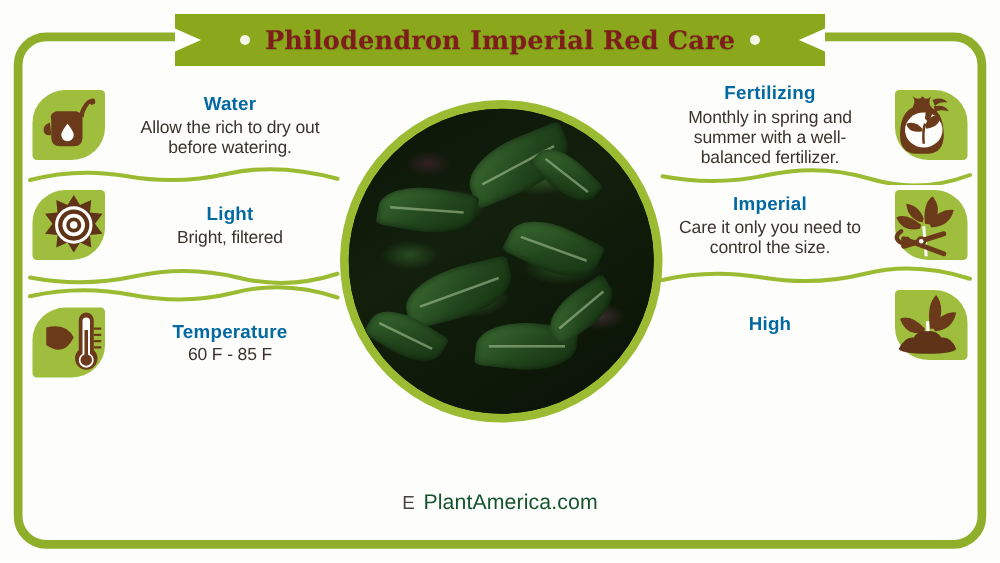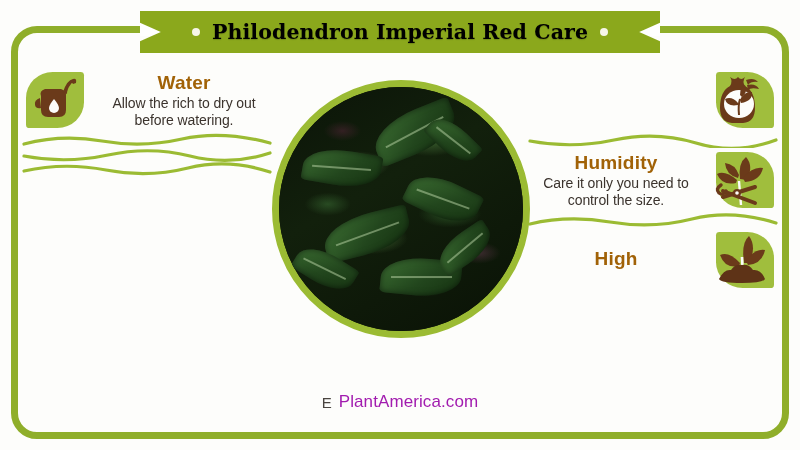--- a/index.html
+++ b/index.html
@@ -30,21 +30,21 @@
     left:140px;right:140px;top:20px;height:16px;
     background:#ffffff;
   }
 
   
   .banner{
     position:absolute;
     left:140px;top:11px;
     width:520px;height:42px;
     background:#8ba81c;
-    color:#000000;
+    color:#7f1d1d;
     display:flex;align-items:center;justify-content:center;
     clip-path:polygon(0% 0%, 100% 0%, 100% 28%, 96% 50%, 100% 72%, 100% 100%, 0% 100%, 0% 72%, 4% 50%, 0% 28%);
     -webkit-clip-path:polygon(0% 0%, 100% 0%, 100% 28%, 96% 50%, 100% 72%, 100% 100%, 0% 100%, 0% 72%, 4% 50%, 0% 28%);
     z-index:5;
   }
   .banner-inner{
     display:flex;align-items:center;gap:12px;
     font-family:"DejaVu Serif", serif;
     font-weight:bold;
     font-size:20.5px;
@@ -125,24 +125,24 @@
 
   .text-block{
     flex:1 1 auto;
     text-align:center;
     color:#332c27;
     line-height:1.16;
     padding:0 2px;
   }
   .t-title{
     font-weight:bold;
-    font-size:19px;
+    font-size:15px;
     letter-spacing:.2px;
     margin-bottom:1px;
-    color:#a16207;
+    color:#0369a1;
   }
   .t-desc{
     font-size:14px;
     letter-spacing:-.1px;
     color:#3b332d;
   }
 
   
   .divider{
     position:relative;
@@ -161,21 +161,21 @@
     z-index:6;
   }
   .footer-logo{
     font-family:"Liberation Sans", sans-serif;
     font-size:15px;
     color:#4a4540;
     font-weight:normal;
   }
   .footer-text{
     font-size:17px;
-    color:#a21caf;
+    color:#14532d;
     letter-spacing:.1px;
   }
 </style>
 </head>
 <body>
 
 <div id="infographic">
 
   <div class="frame"></div>
   <div class="frame-mask-top"></div>
@@ -218,39 +218,80 @@
         <div class="t-desc">Allow the rich to dry out before watering.</div>
       </div>
     </div>
 
     <div class="divider">
       <svg viewBox="0 0 250 16" preserveAspectRatio="none">
         <path d="M2 12 Q40 2 80 9 T160 7 T248 11" fill="none" stroke="#9bbb33" stroke-width="3.2" stroke-linecap="round"></path>
       </svg>
     </div>
 
+    <div class="row">
+      <div class="icon-wrap">
+        <div class="icon-leaf-bg"></div>
+        <svg class="icon-svg" width="50" height="50" viewBox="0 0 50 50">
+          <path d="M25 1 l5 8 l9 -4 l-1 10 l10 1 l-6 8 l6 8 l-10 1 l1 10 l-9 -4 l-5 8 l-5 -8 l-9 4 l1 -10 l-10 -1 l6 -8 l-6 -8 l10 -1 l-1 -10 l9 4 z" fill="#5e3317"></path>
+          <circle cx="25" cy="25" r="15" fill="#fdfdfb"></circle>
+          <circle cx="25" cy="25" r="12.5" fill="#5e3317"></circle>
+          <circle cx="25" cy="25" r="9" fill="#fdfdfb"></circle>
+          <circle cx="25" cy="25" r="6" fill="#5e3317"></circle>
+          <circle cx="25" cy="25" r="3" fill="#fdfdfb"></circle>
+        </svg>
+      </div>
+      <div class="text-block">
+        <div class="t-title">Light</div>
+        <div class="t-desc">Bright, filtered</div>
+      </div>
+    </div>
 
     <div class="divider">
       <svg viewBox="0 0 250 16" preserveAspectRatio="none">
         <path d="M2 10 Q44 18 86 9 T168 10 T248 7" fill="none" stroke="#9bbb33" stroke-width="3.2" stroke-linecap="round"></path>
       </svg>
     </div>
 
 
     <div class="divider">
       <svg viewBox="0 0 250 16" preserveAspectRatio="none">
         <path d="M2 11 Q42 2 84 10 T166 8 T248 12" fill="none" stroke="#9bbb33" stroke-width="3.2" stroke-linecap="round"></path>
       </svg>
     </div>
 
+    <div class="row">
+      <div class="icon-wrap">
+        <div class="icon-leaf-bg"></div>
+        <svg class="icon-svg" width="52" height="52" viewBox="0 0 52 52">
+          <path d="M4 14 q16 -4 22 8 q-8 16 -22 6 z" fill="#6b3a1a"></path>
+          <path d="M30 8 a6 6 0 0 1 12 0 v24 a9 9 0 1 1 -12 0 z" fill="#6b3a1a"></path>
+          <path d="M33 9 a3 3 0 0 1 6 0 v26 a6 6 0 1 1 -6 0 z" fill="#fdfdfb"></path>
+          <rect x="34.6" y="16" width="2.8" height="20" fill="#6b3a1a"></rect>
+          <circle cx="36" cy="40" r="4.6" fill="#6b3a1a"></circle>
+          <rect x="42" y="14" width="6" height="1.8" fill="#6b3a1a"></rect>
+          <rect x="42" y="19" width="6" height="1.8" fill="#6b3a1a"></rect>
+          <rect x="42" y="24" width="6" height="1.8" fill="#6b3a1a"></rect>
+          <rect x="42" y="29" width="6" height="1.8" fill="#6b3a1a"></rect>
+        </svg>
+      </div>
+      <div class="text-block">
+        <div class="t-title">Temperature</div>
+        <div class="t-desc">60 F - 85 F</div>
+      </div>
+    </div>
   </div>
 
   <div class="col col-right">
 
     <div class="row">
+      <div class="text-block">
+        <div class="t-title">Fertilizing</div>
+        <div class="t-desc">Monthly in spring and summer with a well-balanced fertilizer.</div>
+      </div>
       <div class="icon-wrap">
         <div class="icon-leaf-bg"></div>
         <svg class="icon-svg" width="54" height="54" viewBox="0 0 54 54">
           <path d="M16 13 q3 -5 0 -9 q5 4 8 0 q3 4 7 0 q-3 5 0 9 q10 5 10 22 q0 14 -12 15 h-11 q-12 -1 -12 -15 q0 -17 10 -22 z" fill="#6b3a1a"></path>
           <path d="M32 7 q8 -3 12 2 q-7 -1 -10 3 z" fill="#6b3a1a"></path>
           <path d="M33 12 q9 -2 12 4 q-8 -2 -11 1 z" fill="#6b3a1a"></path>
           <ellipse cx="25" cy="31" rx="15" ry="14" fill="#fdfdfb"></ellipse>
           <path d="M25 42 q-1 -10 1 -16" stroke="#6b3a1a" stroke-width="2" fill="none"></path>
           <path d="M26 27 q4 -9 12 -8 q1 9 -11 11 z" fill="#6b3a1a"></path>
           <path d="M24 30 q-6 -7 -13 -4 q2 8 13 6 z" fill="#6b3a1a"></path>
@@ -260,21 +301,21 @@
     </div>
 
     <div class="divider">
       <svg viewBox="0 0 250 16" preserveAspectRatio="none">
         <path d="M2 9 Q44 17 86 8 T168 11 T248 8" fill="none" stroke="#9bbb33" stroke-width="3.2" stroke-linecap="round"></path>
       </svg>
     </div>
 
     <div class="row">
       <div class="text-block">
-        <div class="t-title">Humidity</div>
+        <div class="t-title">Imperial</div>
         <div class="t-desc">Care it only you need to control the size.</div>
       </div>
       <div class="icon-wrap">
         <div class="icon-leaf-bg"></div>
         <svg class="icon-svg" width="56" height="54" viewBox="0 0 56 54">
           <path d="M27 26 q-2 -16 6 -22 q8 9 1 23 z" fill="#6b3a1a"></path>
           <path d="M30 25 q10 -12 20 -10 q-3 13 -18 14 z" fill="#6b3a1a"></path>
           <path d="M24 27 q-12 -10 -20 -6 q5 12 19 9 z" fill="#6b3a1a"></path>
           <path d="M26 22 q-4 -11 -14 -12 q1 12 13 15 z" fill="#6b3a1a"></path>
           <path d="M26 28 l2 24" stroke="#fdfdfb" stroke-width="2.4" fill="none"></path>

